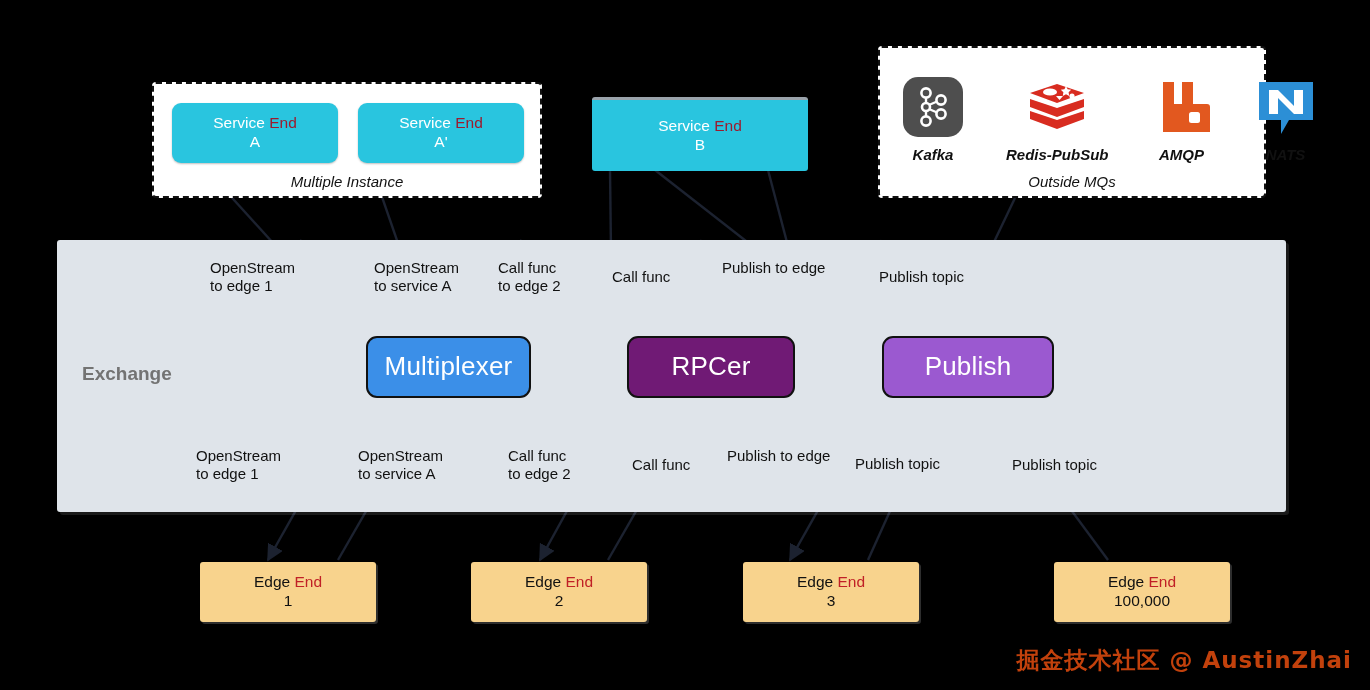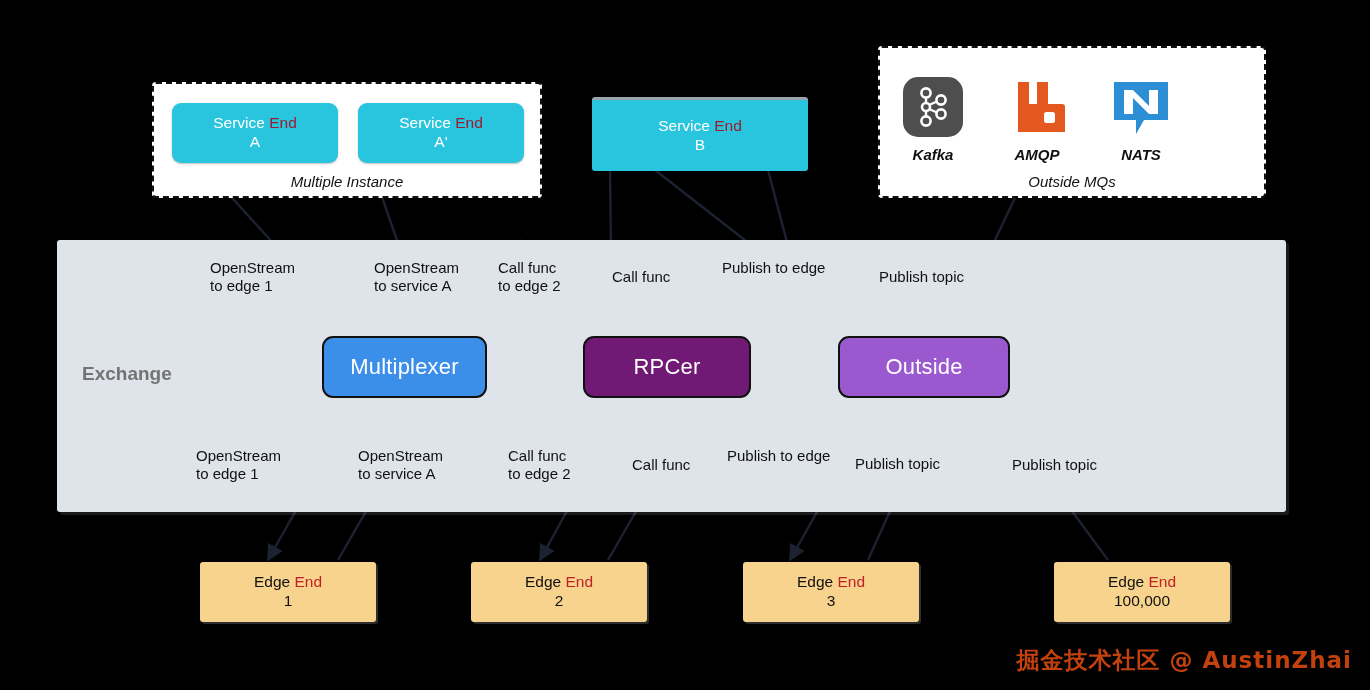--- a/index.html
+++ b/index.html
@@ -30,21 +30,21 @@
   .red{color:#C02026;}
   .svc .red{color:#9C1B2E;}
 
   
   .exchange{position:absolute;background:#DFE4EA;border-radius:3px;
             box-shadow:3px 3px 0 rgba(255,255,255,.10);}
   .exchange-label{position:absolute;font-weight:bold;font-size:19px;color:#737373;}
 
   
   .core{border-radius:11px;border:2.5px solid #111;color:#fff;
-        font-size:22px;letter-spacing:.2px;}
+        font-size:26px;letter-spacing:.2px;margin-left:44px;}
   .core.mux{background:#3B8FE8;}
   .core.rpc{background:#701a75;}
   .core.msg{background:#9B59D0;}
 
   
   .edge{background:#F8D38D;border-radius:3px;color:#111;font-size:15.5px;
         box-shadow:2px 2px 0 rgba(255,255,255,.18);}
 
   
   .alabel{position:absolute;font-size:15px;color:#111;line-height:1.2;
@@ -149,20 +149,38 @@
             <line x1="27" y1="29" x2="35" y2="25.5"></line>
             <line x1="27" y1="33" x2="35" y2="36.5"></line>
             <line x1="24" y1="21.5" x2="24" y2="27"></line>
             <line x1="24" y1="35" x2="24" y2="40.5"></line>
           </g>
         </svg>
       </div>
       <div class="name">Kafka</div>
     </div>
 
+    <div class="mq">
+      <div class="glyph">
+        <svg viewBox="0 0 62 62" width="62" height="62">
+          <g fill="#D82C20">
+            <path d="M31,44 L4,35 L4,43 L31,53 L58,43 L58,35 Z"></path>
+            <path d="M31,32 L4,23 L4,31 L31,41 L58,31 L58,23 Z"></path>
+            <path d="M31,8 L58,17 L31,27 L4,17 Z"></path>
+          </g>
+          <g fill="#fff">
+            <ellipse cx="24" cy="16" rx="7" ry="3.6"></ellipse>
+            <path d="M40,10 l1.6,3.3 3.6,.5 -2.6,2.5 .6,3.6 -3.2,-1.7 -3.2,1.7 .6,-3.6 -2.6,-2.5 3.6,-.5 Z"></path>
+            <path d="M30,20 l7,0 -3.5,4 Z"></path>
+            <circle cx="46" cy="20" r="2.6"></circle>
+          </g>
+        </svg>
+      </div>
+      <div class="name">Redis-PubSub</div>
+    </div>
 
     <div class="mq">
       <div class="glyph">
         <svg viewBox="0 0 62 62" width="62" height="62">
           <path d="M12,6 h11 v22 h8 V6 h11 v22 h14 a3,3 0 0 1 3,3 v25 H12 Z" fill="#E2581F"></path>
           <rect x="38" y="36" width="11" height="11" rx="2.5" fill="#fff"></rect>
         </svg>
       </div>
       <div class="name">AMQP</div>
     </div>
@@ -204,21 +222,21 @@
     <div>Publish topic</div>
     </div>
 
   <div class="node core mux" style="left:322px;top:336px;width:165px;height:62px;">
     <span>Multiplexer</span>
   </div>
   <div class="node core rpc" style="left:583px;top:336px;width:168px;height:62px;">
     <span>RPCer</span>
   </div>
   <div class="node core msg" style="left:838px;top:336px;width:172px;height:62px;">
-    <span>Outside</span>
+    <span>Publish</span>
   </div>
 
   <div class="alabel" style="left:196px;top:447px;">
     <div>OpenStream</div>
       <div>to edge 1</div>
     </div>
   <div class="alabel" style="left:358px;top:447px;">
     <div>OpenStream</div>
       <div>to service A</div>
     </div>

